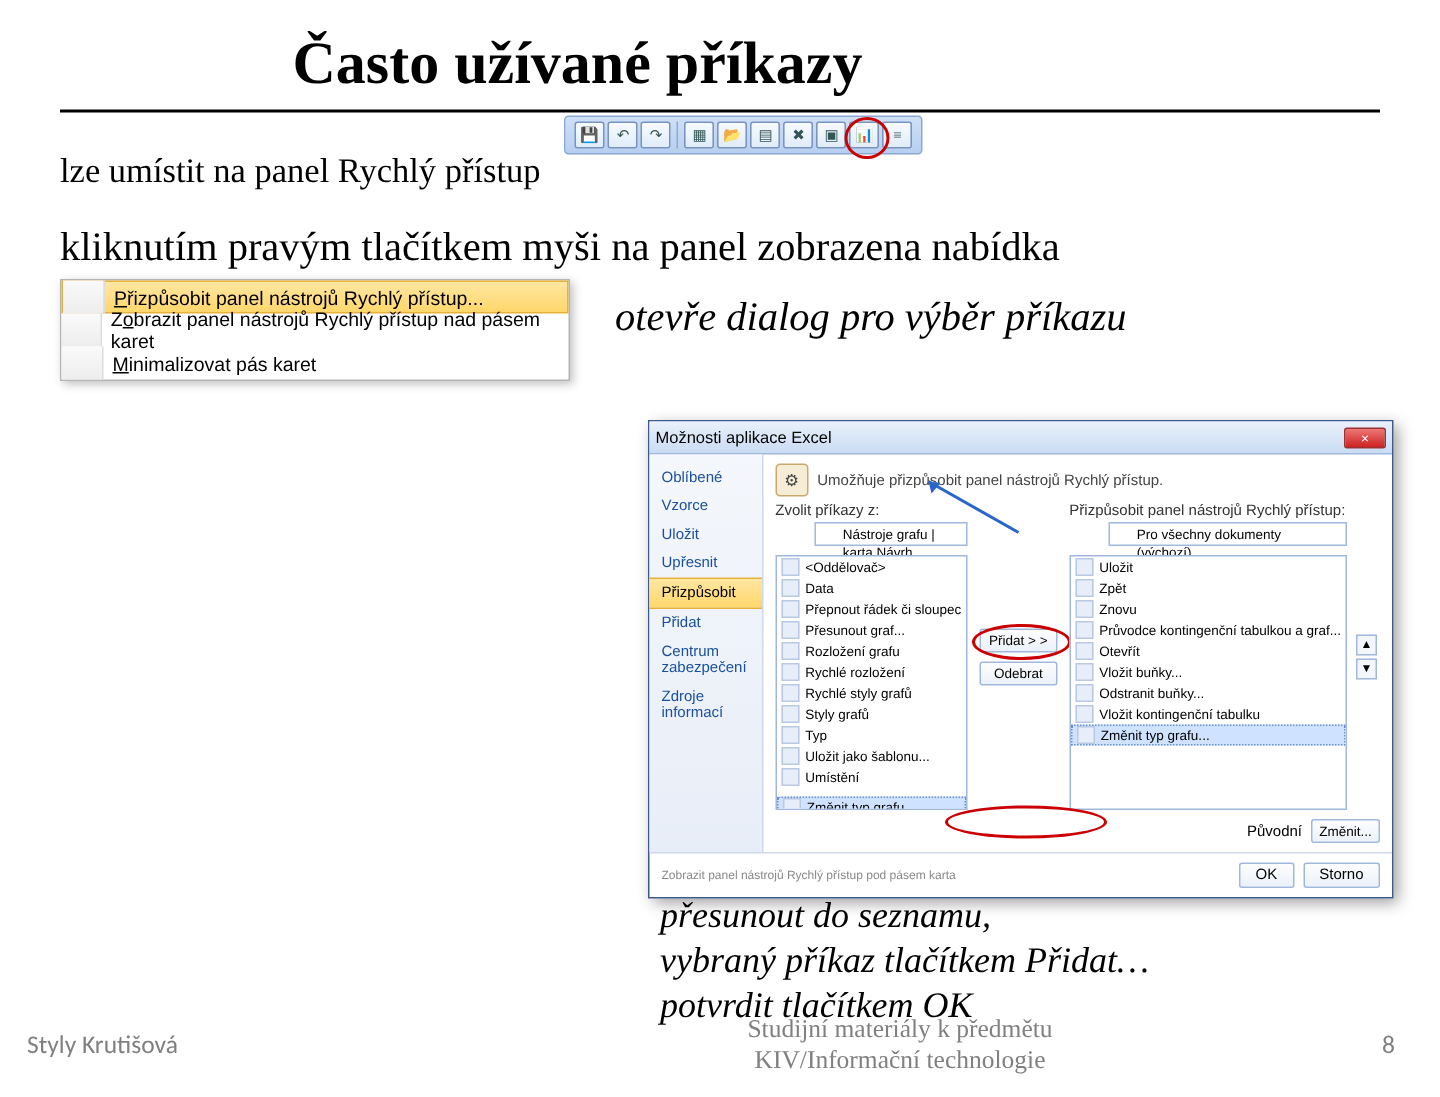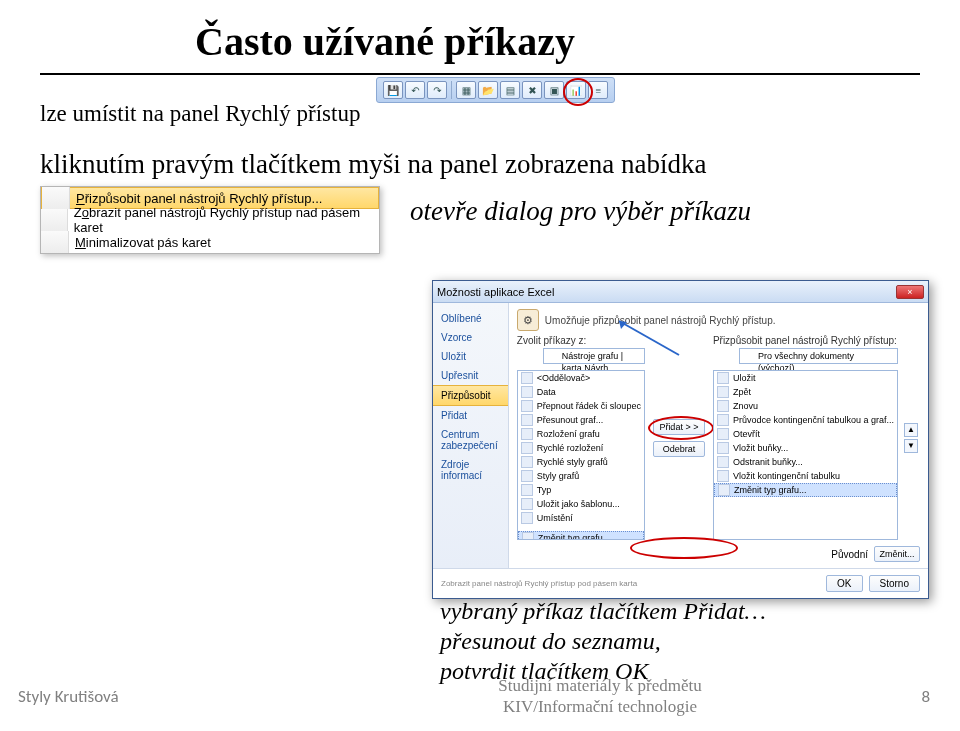--- a/index.html
+++ b/index.html
@@ -537,22 +537,22 @@
     </div>
     <div class="dlg-footer">
       <span class="footnote">Zobrazit panel nástrojů Rychlý přístup pod pásem karta</span>
       <div class="fbtn">OK</div>
       <div class="fbtn">Storno</div>
     </div>
   </div>
 </div>
 
 <div class="caption-block">
+  <div>přesunout do seznamu,</div>
   <div>vybraný příkaz tlačítkem Přidat…</div>
-  <div>přesunout do seznamu,</div>
   <div>potvrdit tlačítkem OK</div>
 </div>
 
 <div class="footer">
   <div class="author">Styly Krutišová</div>
   <div class="center">
     <div>Studijní materiály k předmětu</div>
     <div>KIV/Informační technologie</div>
   </div>
   <div class="pnum">8</div>

